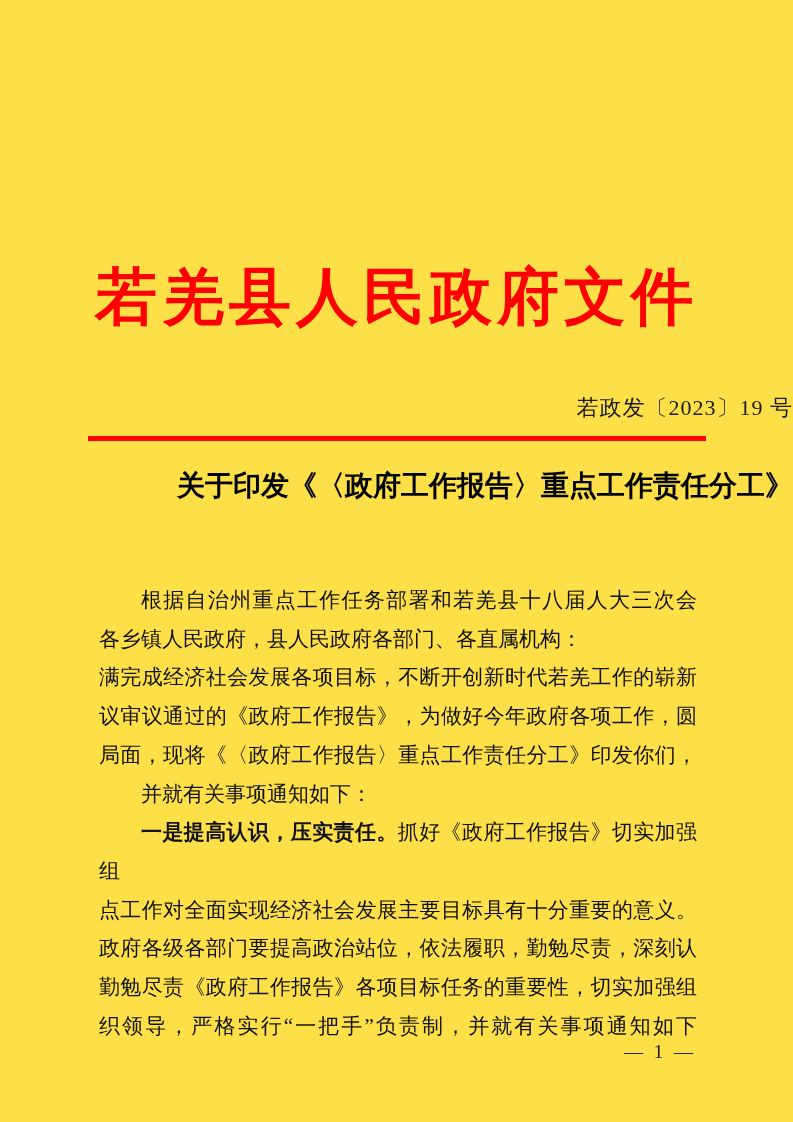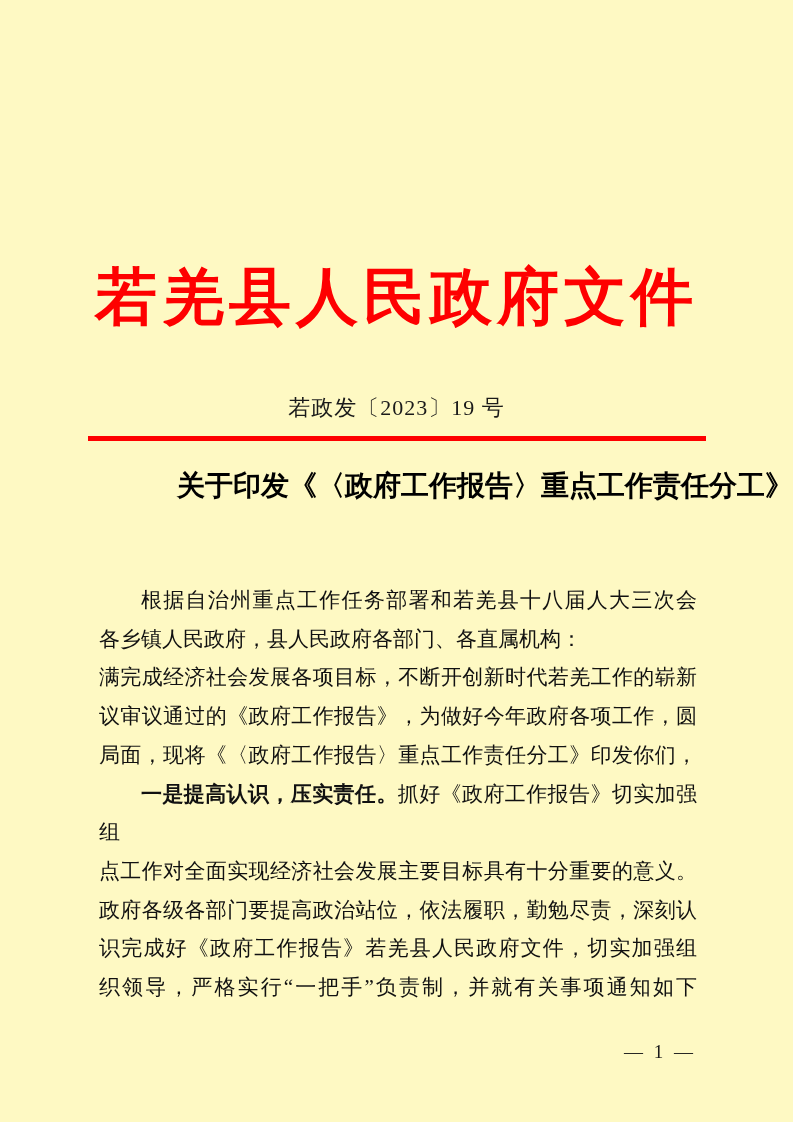--- a/index.html
+++ b/index.html
@@ -8,21 +8,21 @@
     width: 793px;
     height: 1122px;
     position: relative;
     font-family: "Liberation Serif", "DejaVu Serif", serif;
     color: #000;
     overflow: hidden;
   }
   .page {
     position: absolute;
     inset: 0;
-    background: #fef9c3;
+    background: #fde047;
   }
   
   .red-header {
     position: absolute;
     top: 262px;
     left: 0;
     width: 100%;
     text-align: center;
     font-size: 62px;
     font-weight: bold;
@@ -30,21 +30,21 @@
     letter-spacing: 5px;
     line-height: 70px;
     white-space: nowrap;
   }
   
   .doc-number {
     position: absolute;
     top: 394px;
     left: 0;
     width: 100%;
-    text-align: center;
+    text-align: right;
     font-size: 22px;
     line-height: 28px;
     letter-spacing: 1px;
     color: #1a1a1a;
   }
   
   .red-line {
     position: absolute;
     top: 436px;
     left: 88px;
@@ -109,24 +109,25 @@
   <div class="doc-title">
     <div>关于印发《〈政府工作报告〉重点工作责任分工》</div>
   </div>
 
   <div class="body-text">
     <div class="line indent fill">根据自治州重点工作任务部署和若羌县十八届人大三次会</div>
     <div class="line">各乡镇人民政府，县人民政府各部门、各直属机构：</div>
     <div class="line fill">满完成经济社会发展各项目标，不断开创新时代若羌工作的崭新</div>
     <div class="line fill">议审议通过的《政府工作报告》，为做好今年政府各项工作，圆</div>
     <div class="line fill">局面，现将《〈政府工作报告〉重点工作责任分工》印发你们，</div>
+    <div class="line indent">并就有关事项通知如下：</div>
     <div class="line indent fill">
       <span class="lead-bold">一是提高认识，压实责任。</span><span>抓好《政府工作报告》切实加强组</span>
     </div>
     <div class="line fill">点工作对全面实现经济社会发展主要目标具有十分重要的意义。</div>
     <div class="line fill">政府各级各部门要提高政治站位，依法履职，勤勉尽责，深刻认</div>
-    <div class="line fill">识完成好《政府工作报告》若羌县人民政府文件，切实加强组</div>
+    <div class="line fill">勤勉尽责《政府工作报告》各项目标任务的重要性，切实加强组</div>
     <div class="line fill">织领导，严格实行“一把手”负责制，并就有关事项通知如下</div>
   </div>
 
   <div class="page-number">— 1 —</div>
 
 </div>
 
 </body></html>

